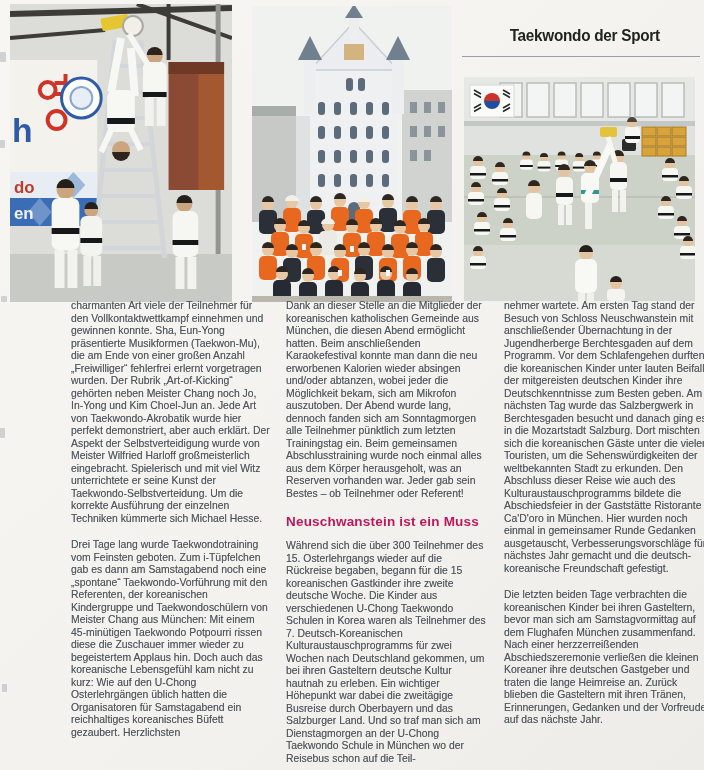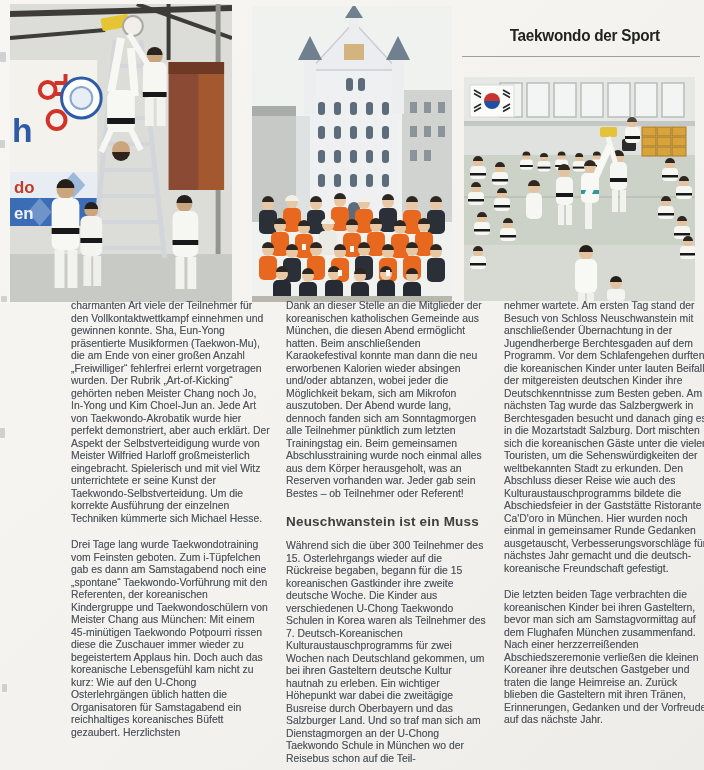--- a/index.html
+++ b/index.html
@@ -28,21 +28,21 @@
   .col{position:absolute;top:300px;color:#4f555d;margin-left:38px;}
   .col p{
     margin:0 0 14px 0;font-size:10.4px;line-height:12.5px;
     text-shadow:0 0 0.4px rgba(79,85,93,0.55);
   }
   .col1{left:33px;width:199px;}
   .col2{left:248px;width:204px;}
   .col3{left:466px;width:204px;}
   .col h2{
     margin:4px 0 10px 0;font-size:13.5px;line-height:16px;
-    font-weight:700;color:#404040;letter-spacing:0.2px;
+    font-weight:700;color:#be185d;letter-spacing:0.2px;
   }
   
   .artifact{position:absolute;background:#aeb3b8;opacity:0.55;border-radius:1px;}
 </style>
 </head>
 <body>
 
 <div class="page">
 
   <div class="section-title">Taekwondo der Sport</div>

